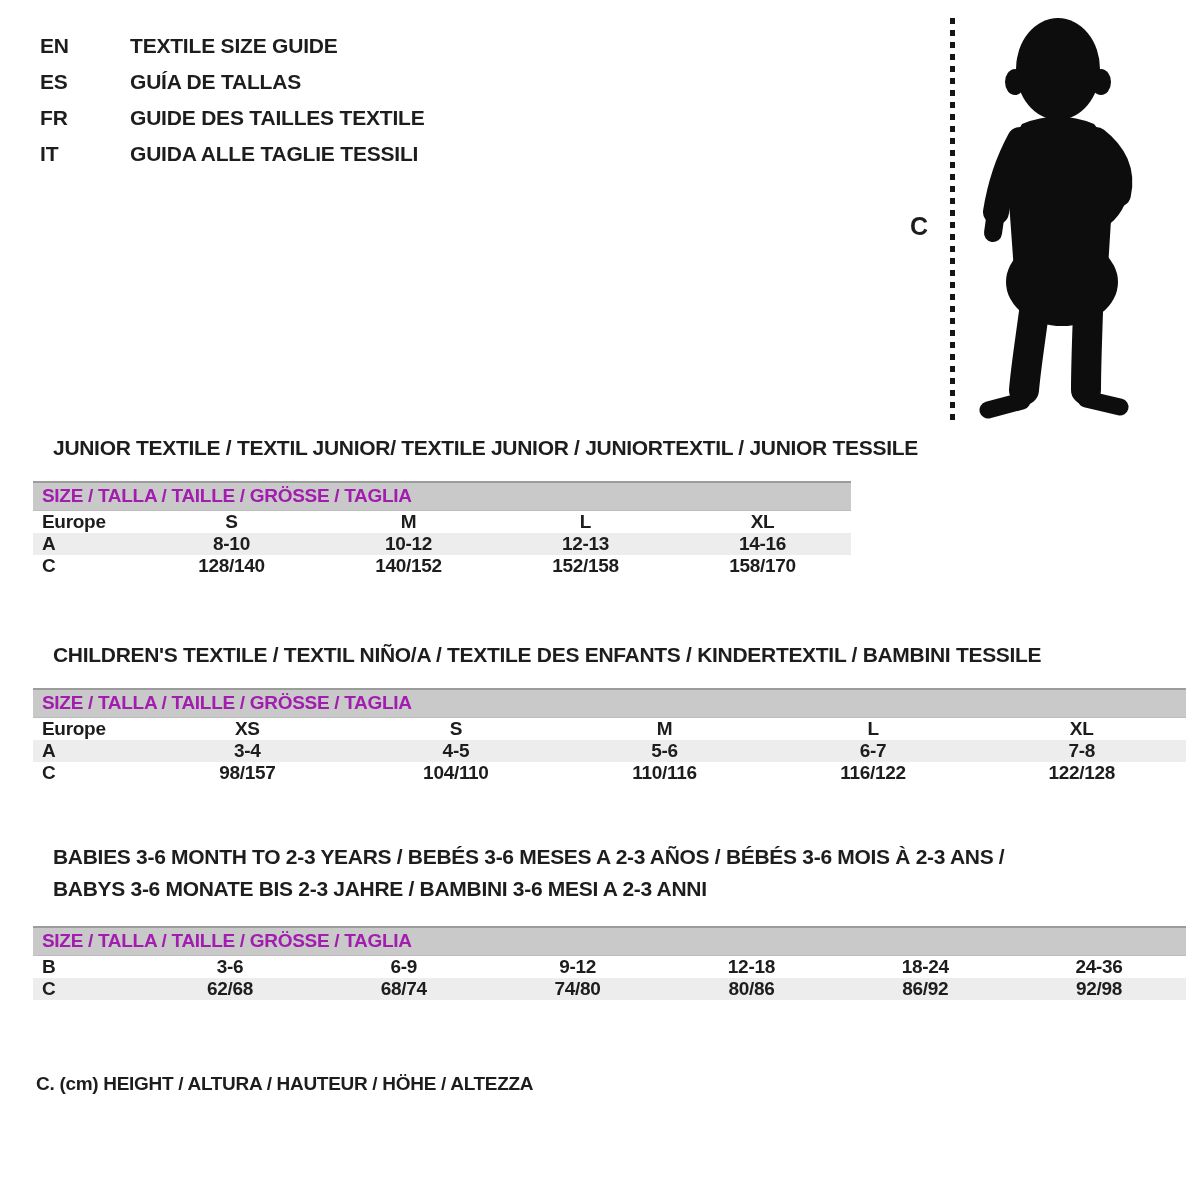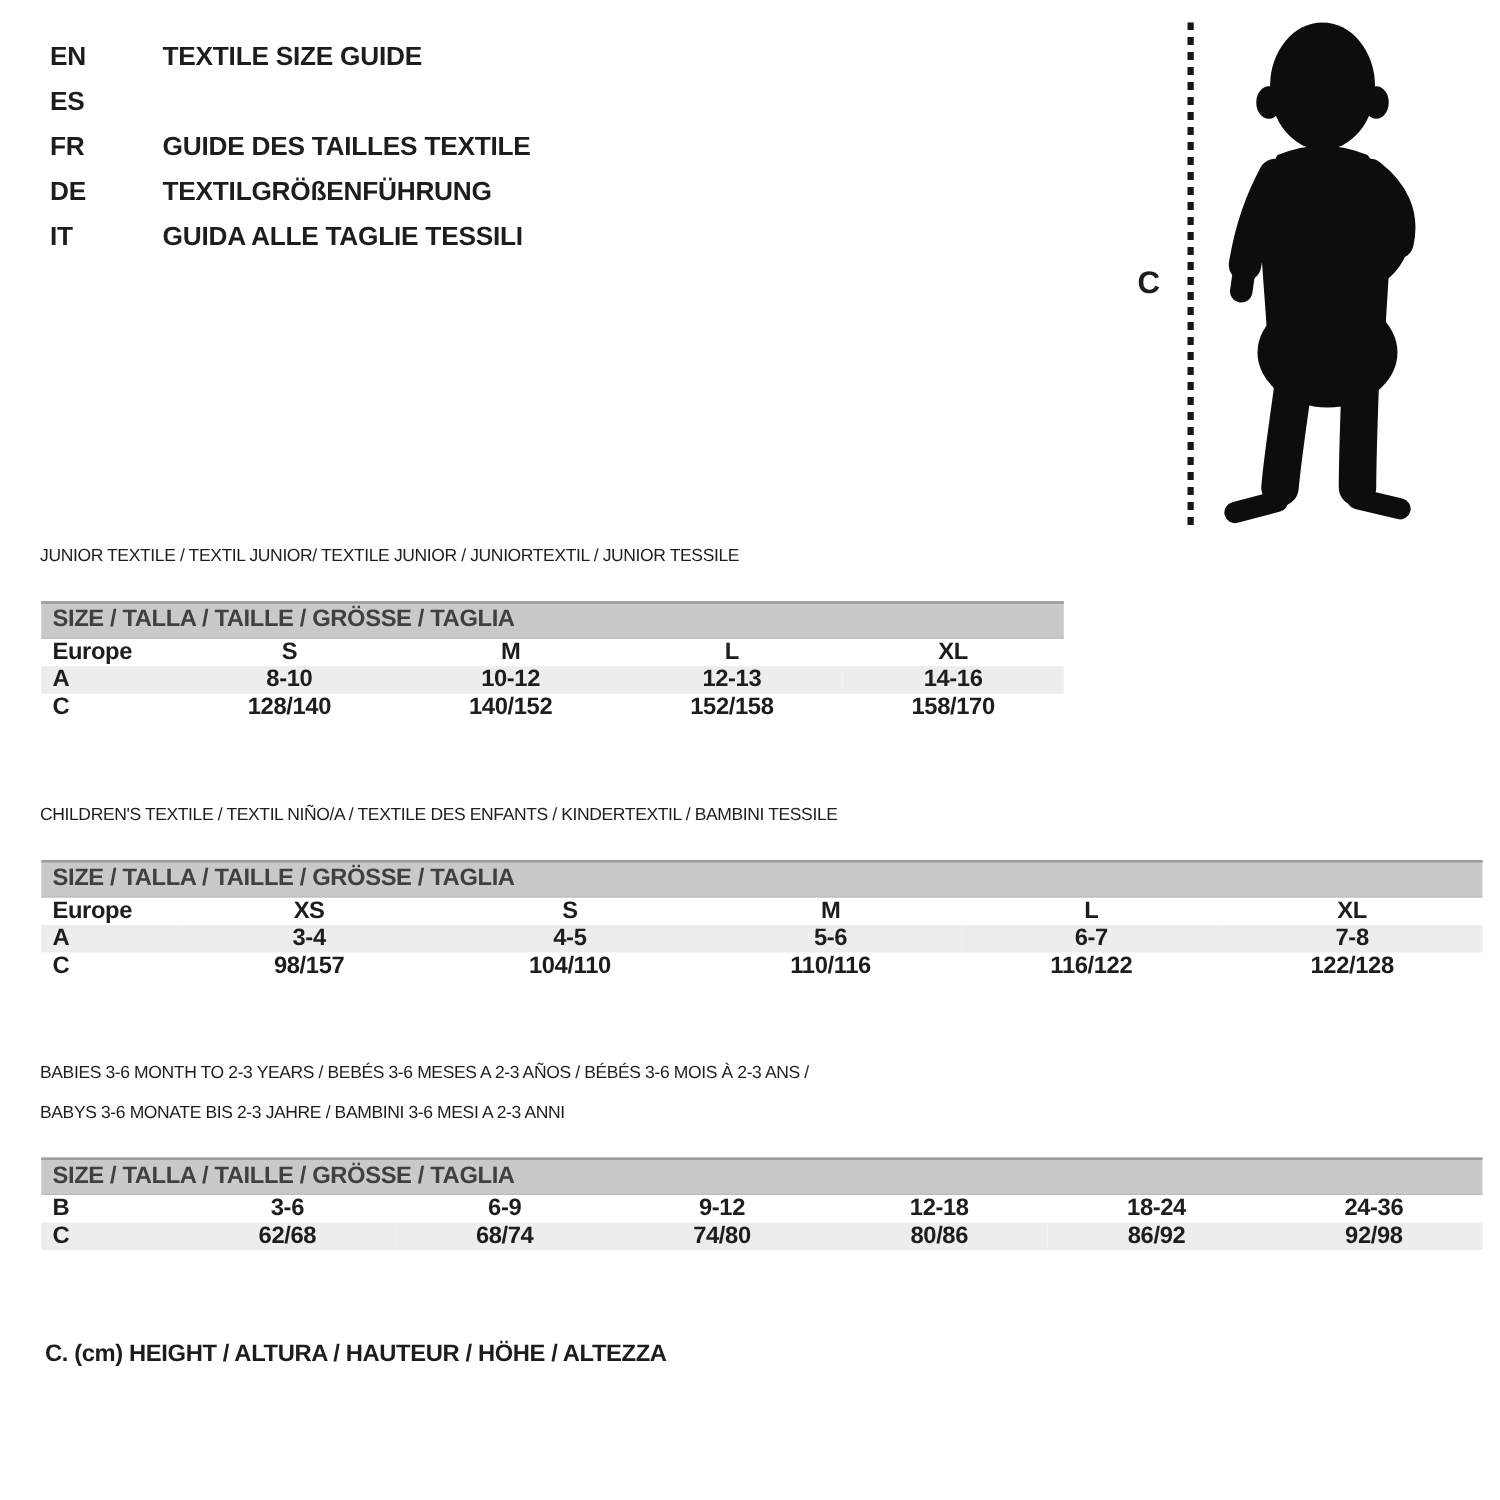--- a/index.html
+++ b/index.html
@@ -22,35 +22,35 @@
   .figure-block { position:absolute; left:900px; top:0; width:300px; height:440px; }
   .measure-line {
     position:absolute; left:50px; top:18px; width:5px; height:402px;
     background:repeating-linear-gradient(to bottom, #151515 0 6px, transparent 6px 12px);
   }
   .figure-c-label { position:absolute; left:10px; top:212px; font-size:25px; font-weight:700; }
   .silhouette { position:absolute; left:62px; top:12px; width:185px; height:410px; }
 
   
   .section-title {
-    position:absolute; left:32px;
-    font-size:14px; font-weight:400; letter-spacing:-0.3px; white-space:nowrap;
+    position:absolute; left:53px;
+    font-size:21px; font-weight:700; letter-spacing:-0.3px; white-space:nowrap;
   }
   .two-line { line-height:32px; }
 
   
   .size-table-wrap { position:absolute; left:33px; }
   .size-bar {
     height:30px; line-height:26px;
     background:#c9c9c9;
     border-top:2px solid #9c9c9c;
     border-bottom:1px solid #bdbdbd;
     padding-left:9px;
     font-size:19px; font-weight:700; letter-spacing:-0.3px;
-    color:#404040;
+    color:#a21caf;
   }
   table.size-table { width:100%; table-layout:fixed; border-collapse:collapse; }
   table.size-table td {
     height:20px; padding:0;
     font-size:19px; font-weight:700; letter-spacing:-0.3px;
     text-align:center; vertical-align:middle; color:#1d1d1d;
   }
   table.size-table td.lbl { width:110px; text-align:left; padding-left:9px; }
   tr.stripe td { background:#ededed; }
 
@@ -61,28 +61,25 @@
 </head>
 <body>
 
 <div class="lang-block">
   <div class="lang-row">
     <span class="lang-code">EN</span>
     <span>TEXTILE SIZE GUIDE</span>
   </div>
   <div class="lang-row">
     <span class="lang-code">ES</span>
+    <span>GUÍA DE TALLAS</span>
   </div>
   <div class="lang-row">
     <span class="lang-code">FR</span>
     <span>GUIDE DES TAILLES TEXTILE</span>
-  </div>
-  <div class="lang-row">
-    <span class="lang-code">DE</span>
-    <span>TEXTILGRÖßENFÜHRUNG</span>
   </div>
   <div class="lang-row">
     <span class="lang-code">IT</span>
     <span>GUIDA ALLE TAGLIE TESSILI</span>
   </div>
 </div>
 
 <div class="figure-block">
   <div class="measure-line"></div>
   <div class="figure-c-label">C</div>

